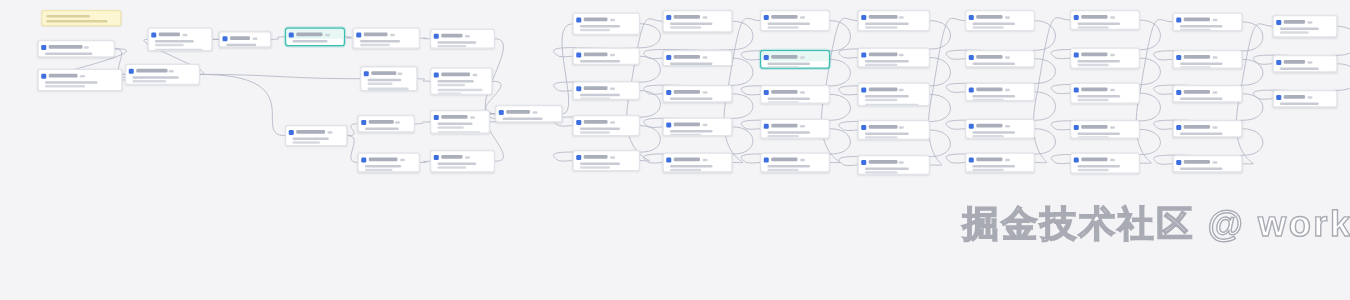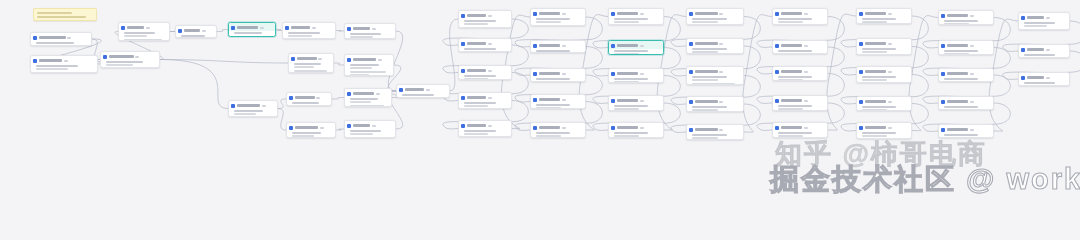--- a/index.html
+++ b/index.html
@@ -811,15 +811,14 @@
           <span class="ttl" style="max-width: 39%;"></span>
           <span class="dots"></span>
         </div>
         <div class="body">
           <div class="ln" style="width: 72%;"></div>
           <div class="ln sub" style="width: 54%;"></div>
         </div>
       </div>
     </div>
 
-  <div class="wm" id="wm-zhihu">知乎 @柿哥电商</div>
   <div class="wm" id="wm-juejin">掘金技术社区 @ work流码</div>
 </div>
 
 </body></html>

